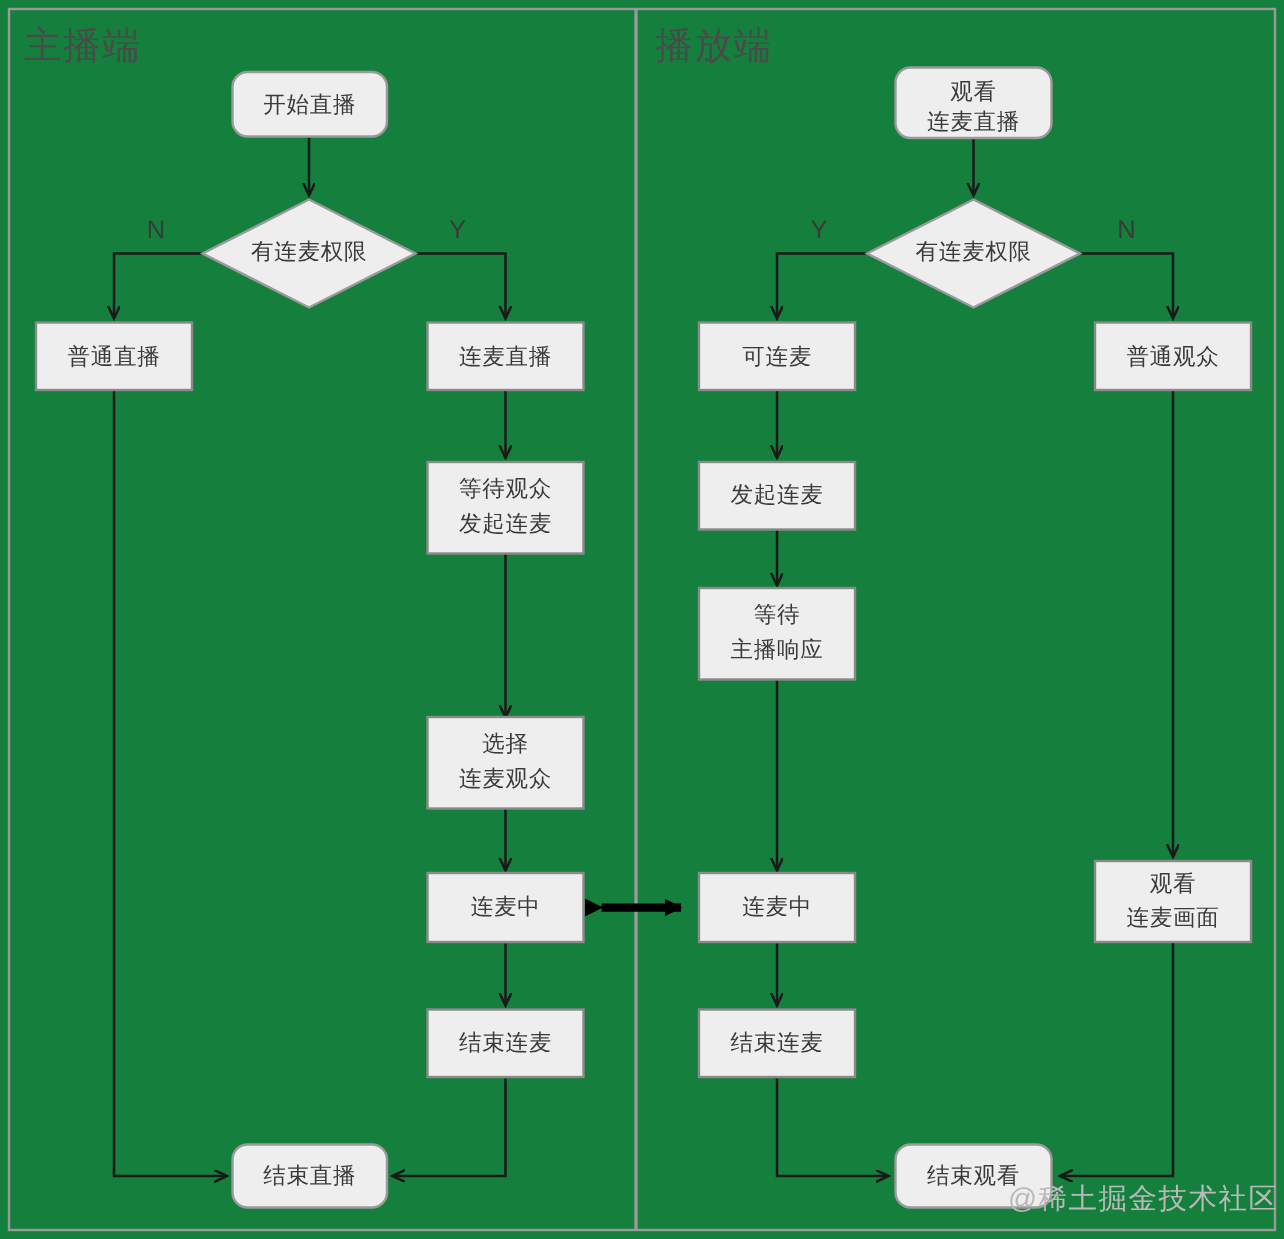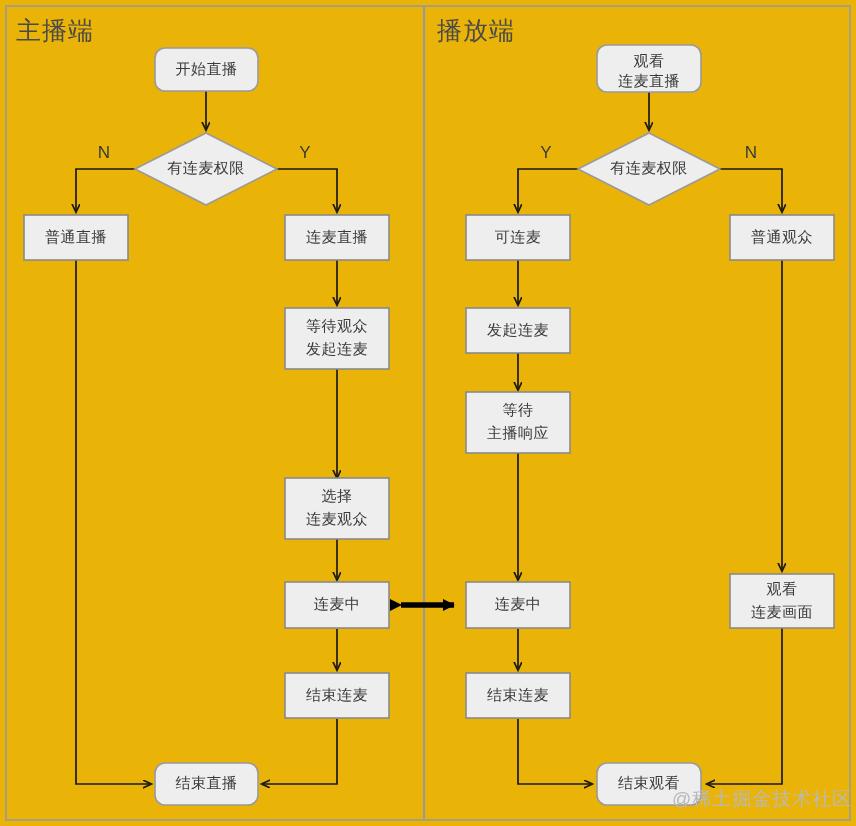--- a/index.html
+++ b/index.html
@@ -7,21 +7,21 @@
     padding: 0;
     background: #ffffff;
   }
   body {
     font-family: "Liberation Sans", "DejaVu Sans", sans-serif;
   }
   #diagram-root {
     position: relative;
     width: 856px;
     height: 826px;
-    background: #eab308;
+    background: #15803d;
     overflow: hidden;
   }
   svg#flow {
     display: block;
     width: 856px;
     height: 826px;
   }
   .node-label {
     font-family: "Liberation Sans", "DejaVu Sans", sans-serif;
     font-size: 15px;

